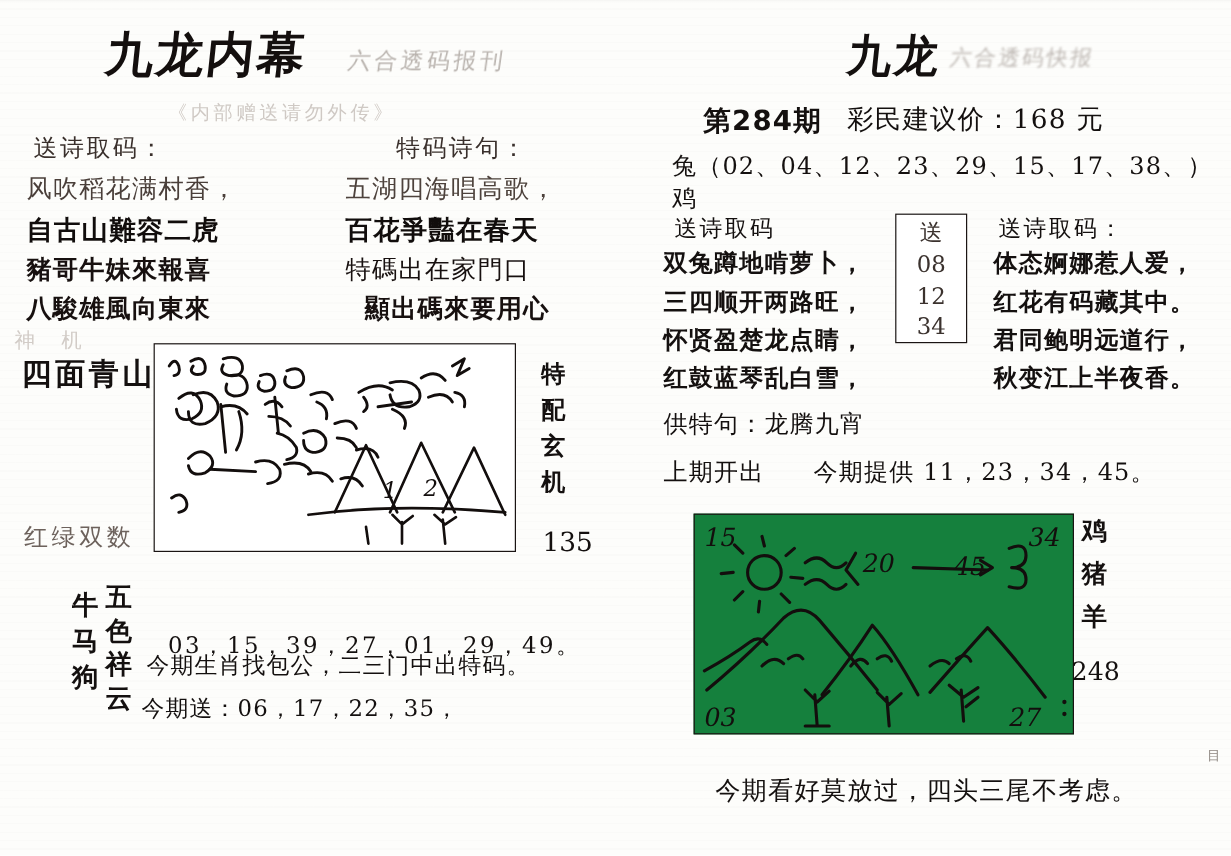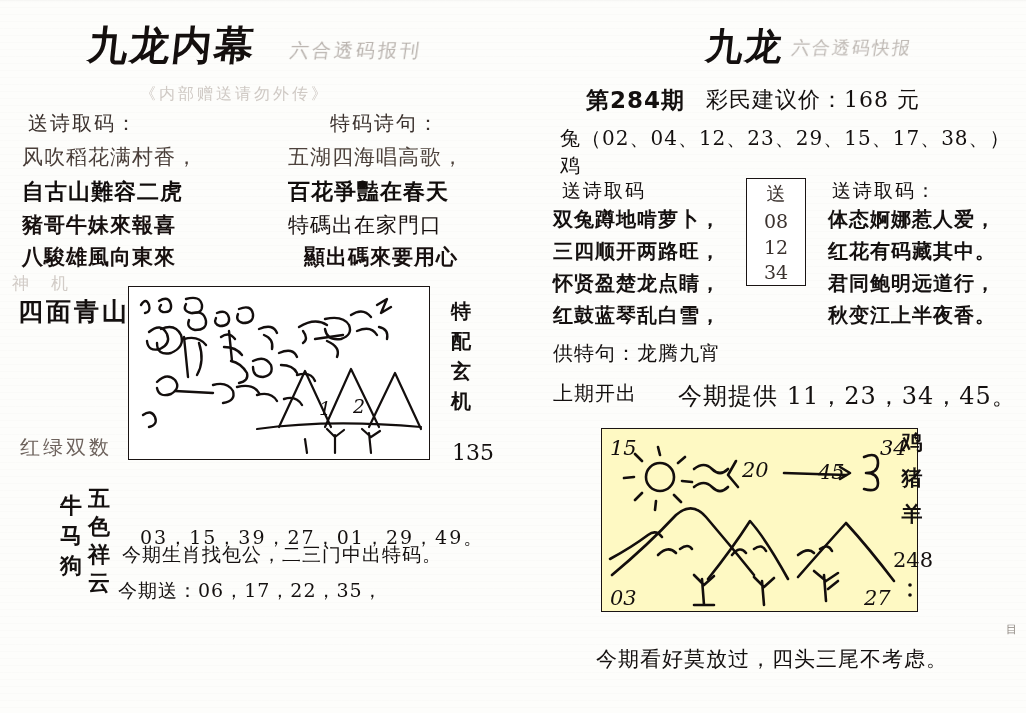--- a/index.html
+++ b/index.html
@@ -133,25 +133,25 @@
   #rb3{left:828px;top:270px;}
   #rb4{left:828px;top:302px;}
 
   #boxnum{left:746px;top:178px;width:58px;height:106px;border:1.6px solid #1a1413;
      display:flex;flex-direction:column;justify-content:space-around;align-items:center;
      font-family:"DejaVu Serif","Liberation Serif",serif;font-size:19px;color:#3b322e;background:#fff;}
   #gongte{left:553px;top:340px;font-size:20px;letter-spacing:1px;
       font-family:"DejaVu Serif","Liberation Serif",serif;}
   #shangqi{left:553px;top:380px;font-size:20px;letter-spacing:1px;
       font-family:"DejaVu Serif","Liberation Serif",serif;}
-  #jinqi{left:678px;top:380px;font-size:24px;letter-spacing:1px;
-      font-family:"DejaVu Serif","Liberation Serif",serif;}
-
-  #sketch-right{left:601px;top:428px;width:315px;height:182px;
-      border:1.5px solid #1a1413;background:#fef9c3;}
+  #jinqi{left:678px;top:380px;font-size:20px;letter-spacing:1px;
+      font-family:"DejaVu Serif","Liberation Serif",serif;}
+
+  #sketch-right{left:578px;top:428px;width:315px;height:182px;
+      border:1.5px solid #1a1413;background:#15803d;}
   #zodiac-right{left:896px;top:424px;width:32px;font-size:21px;line-height:36px;
       font-family:"DejaVu Serif","Liberation Serif",serif;font-weight:bold;text-align:center;}
   #num-248{left:893px;top:548px;font-size:21px;font-family:"DejaVu Serif","Liberation Serif",serif;}
   #footer-line{left:596px;top:645px;font-size:21px;letter-spacing:1px;
       font-family:"DejaVu Serif","Liberation Serif",serif;}
   #corner-mark{left:1006px;top:622px;font-size:11px;color:#8d8680;}
 
   .hand{stroke:#130e0d;fill:none;stroke-linecap:round;stroke-linejoin:round;}
 </style>
 </head>

